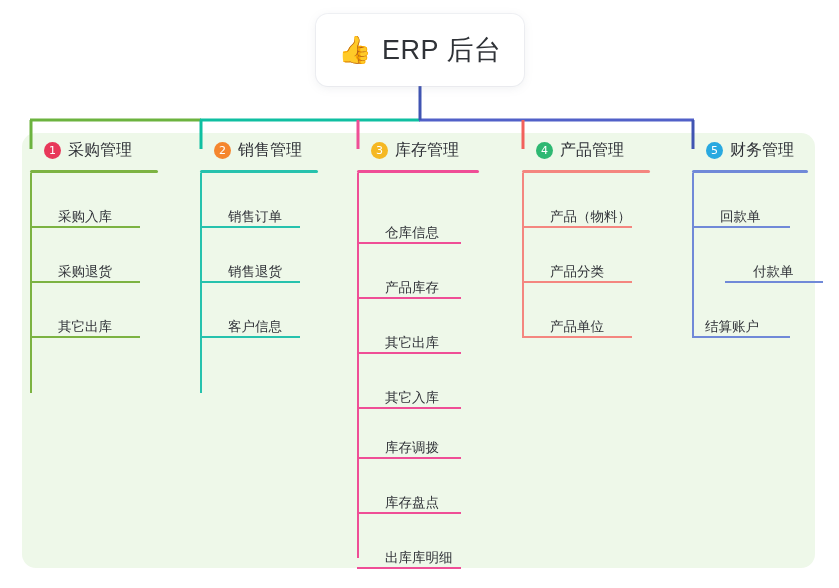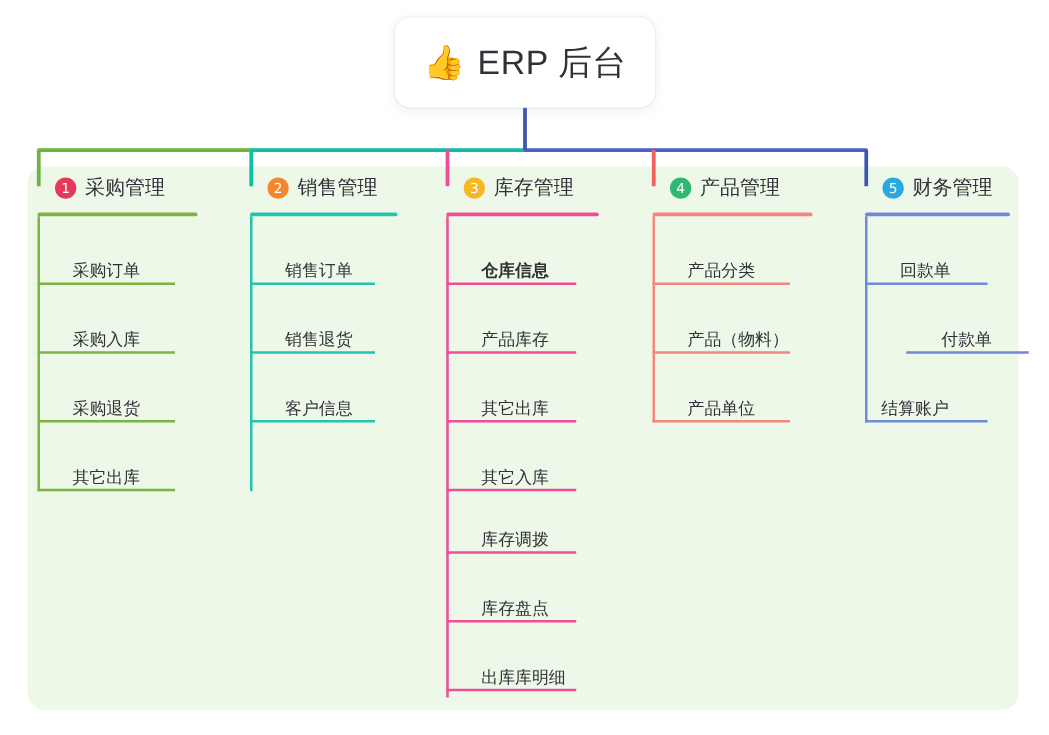--- a/index.html
+++ b/index.html
@@ -169,24 +169,20 @@
 <div id="columns">
     <div class="branch-column" style="left: 8px; width: 130px;">
       <div class="branch-header">
         <span class="branch-badge" style="background: rgb(232, 56, 90);">1</span>
         <span class="branch-title">采购管理</span>
       </div>
       <div class="branch-header-rule" style="width: 128px; background: rgb(124, 179, 66);"></div>
       <div class="branch-items">
         <div class="branch-spine" style="background: rgb(124, 179, 66); height: 220px;"></div>
         <div class="leaf-node" style="height: 55px;">
-          <span class="leaf-label">采购订单</span>
-          <div class="leaf-rule" style="width: 110px; background: rgb(124, 179, 66);"></div>
-        </div>
-        <div class="leaf-node" style="height: 55px;">
           <span class="leaf-label">采购入库</span>
           <div class="leaf-rule" style="width: 110px; background: rgb(124, 179, 66);"></div>
         </div>
         <div class="leaf-node" style="height: 55px;">
           <span class="leaf-label">采购退货</span>
           <div class="leaf-rule" style="width: 110px; background: rgb(124, 179, 66);"></div>
         </div>
         <div class="leaf-node" style="height: 55px;">
           <span class="leaf-label">其它出库</span>
           <div class="leaf-rule" style="width: 110px; background: rgb(124, 179, 66);"></div>
@@ -216,21 +212,21 @@
       </div>
     </div>
     <div class="branch-column" style="left: 335px; width: 124px;">
       <div class="branch-header">
         <span class="branch-badge" style="background: rgb(245, 184, 35);">3</span>
         <span class="branch-title">库存管理</span>
       </div>
       <div class="branch-header-rule" style="width: 122px; background: rgb(239, 78, 150);"></div>
       <div class="branch-items">
         <div class="branch-spine" style="background: rgb(239, 78, 150); height: 385px;"></div>
-        <div class="leaf-node" style="height: 55px; font-weight: bold;">
+        <div class="leaf-node" style="height: 71px;">
           <span class="leaf-label">仓库信息</span>
           <div class="leaf-rule" style="width: 104px; background: rgb(239, 78, 150);"></div>
         </div>
         <div class="leaf-node" style="height: 55px;">
           <span class="leaf-label">产品库存</span>
           <div class="leaf-rule" style="width: 104px; background: rgb(239, 78, 150);"></div>
         </div>
         <div class="leaf-node" style="height: 55px;">
           <span class="leaf-label">其它出库</span>
           <div class="leaf-rule" style="width: 104px; background: rgb(239, 78, 150);"></div>
@@ -255,25 +251,25 @@
     </div>
     <div class="branch-column" style="left: 500px; width: 130px;">
       <div class="branch-header">
         <span class="branch-badge" style="background: rgb(46, 184, 114);">4</span>
         <span class="branch-title">产品管理</span>
       </div>
       <div class="branch-header-rule" style="width: 128px; background: rgb(244, 134, 127);"></div>
       <div class="branch-items">
         <div class="branch-spine" style="background: rgb(244, 134, 127); height: 165px;"></div>
         <div class="leaf-node" style="height: 55px;">
+          <span class="leaf-label">产品（物料）</span>
+          <div class="leaf-rule" style="width: 110px; background: rgb(244, 134, 127);"></div>
+        </div>
+        <div class="leaf-node" style="height: 55px;">
           <span class="leaf-label">产品分类</span>
-          <div class="leaf-rule" style="width: 110px; background: rgb(244, 134, 127);"></div>
-        </div>
-        <div class="leaf-node" style="height: 55px;">
-          <span class="leaf-label">产品（物料）</span>
           <div class="leaf-rule" style="width: 110px; background: rgb(244, 134, 127);"></div>
         </div>
         <div class="leaf-node" style="height: 55px;">
           <span class="leaf-label">产品单位</span>
           <div class="leaf-rule" style="width: 110px; background: rgb(244, 134, 127);"></div>
         </div>
       </div>
     </div>
     <div class="branch-column" style="left: 670px; width: 118px;">
       <div class="branch-header">

